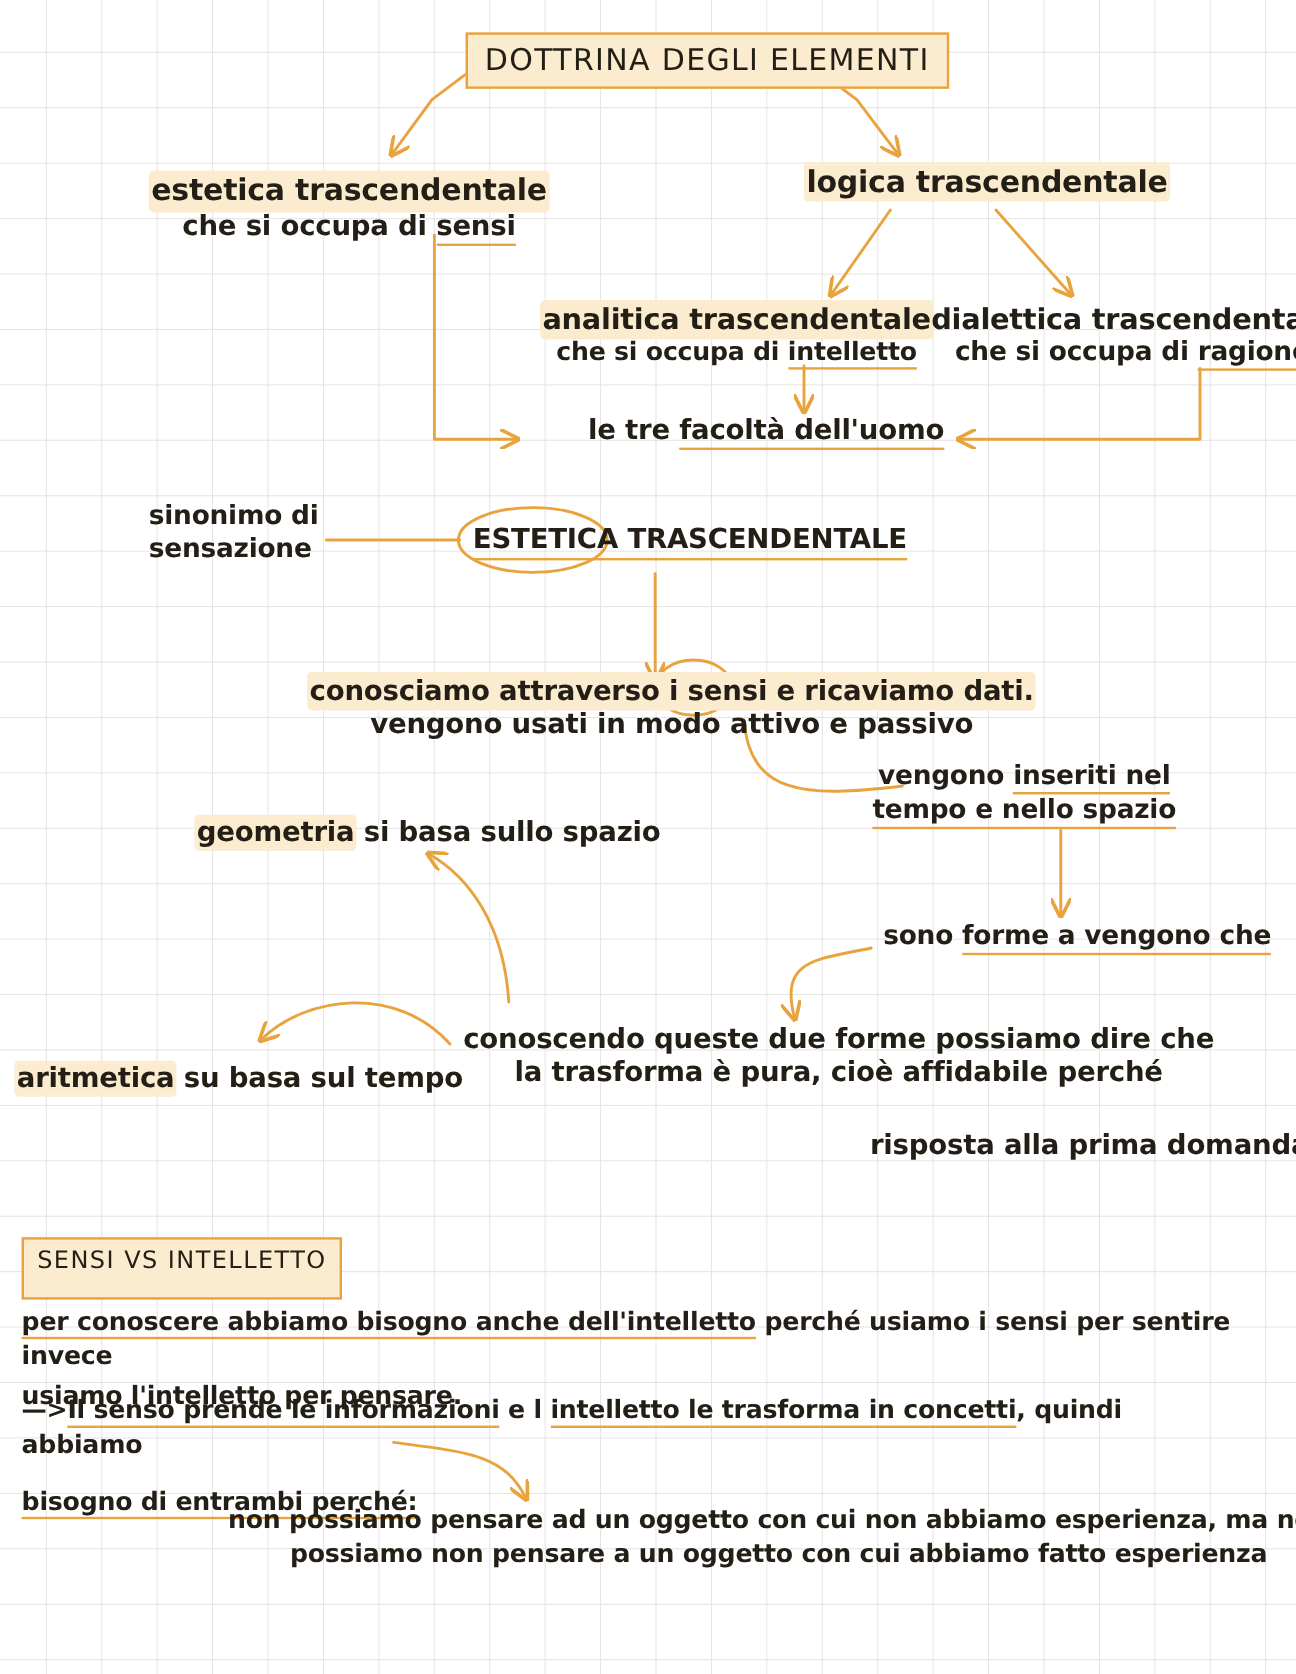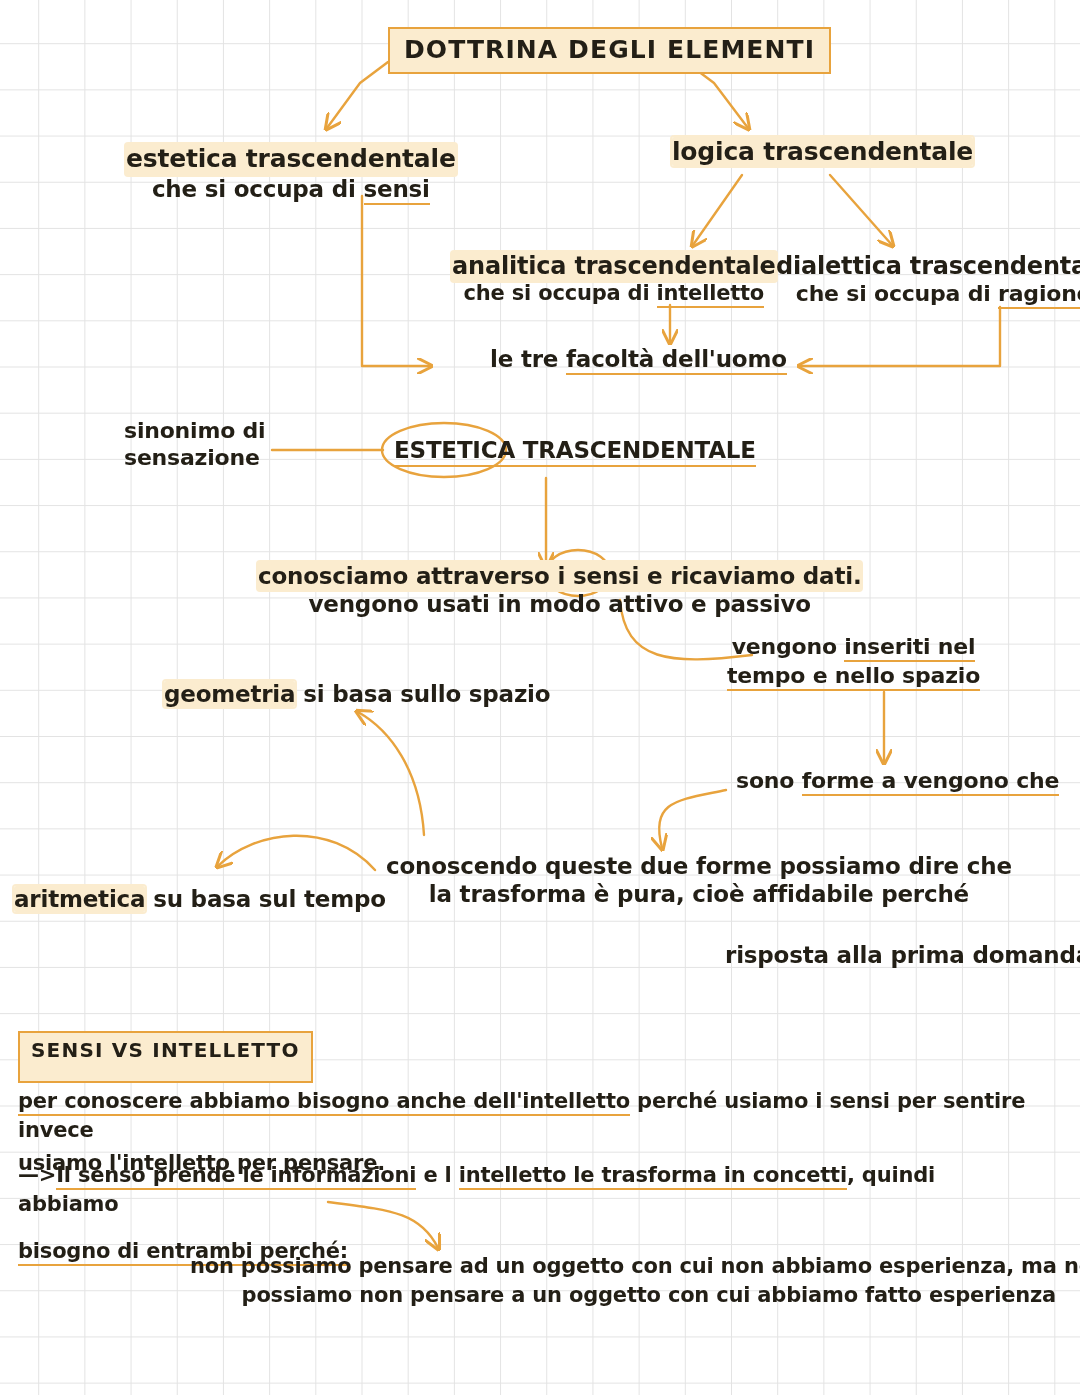--- a/index.html
+++ b/index.html
@@ -15,21 +15,21 @@
     color:#231f16;
   }
   #svg-layer{position:absolute;left:0;top:0;width:1080px;height:1395px;pointer-events:none;}
   .node{position:absolute;line-height:1.22;white-space:nowrap;}
   .t{font-weight:700;letter-spacing:-0.2px;}
   .hl{background:#fbeccf;box-shadow:0 0 0 2px #fbeccf;border-radius:2px;}
   .ul{border-bottom:2.4px solid #e8a33d;padding-bottom:1px;}
   .ctr{text-align:center;}
   .boxed{
     position:absolute;border:2px solid #e8a33d;background:#fbeccf;
-    padding:6px 14px 8px 14px;font-weight:700;letter-spacing:1.1px;
+    padding:6px 14px 8px 14px;font-weight:400;letter-spacing:1.1px;
   }
   .para{position:absolute;font-weight:700;line-height:1.38;letter-spacing:-0.2px;}
   .sm{font-size:21px;}
 </style>
 </head>
 <body>
 
 <svg id="svg-layer" viewBox="0 0 1080 1395">
   <defs>
     <marker id="ah" viewBox="0 0 10 10" refX="8" refY="5" markerWidth="7" markerHeight="7" orient="auto-start-reverse">

